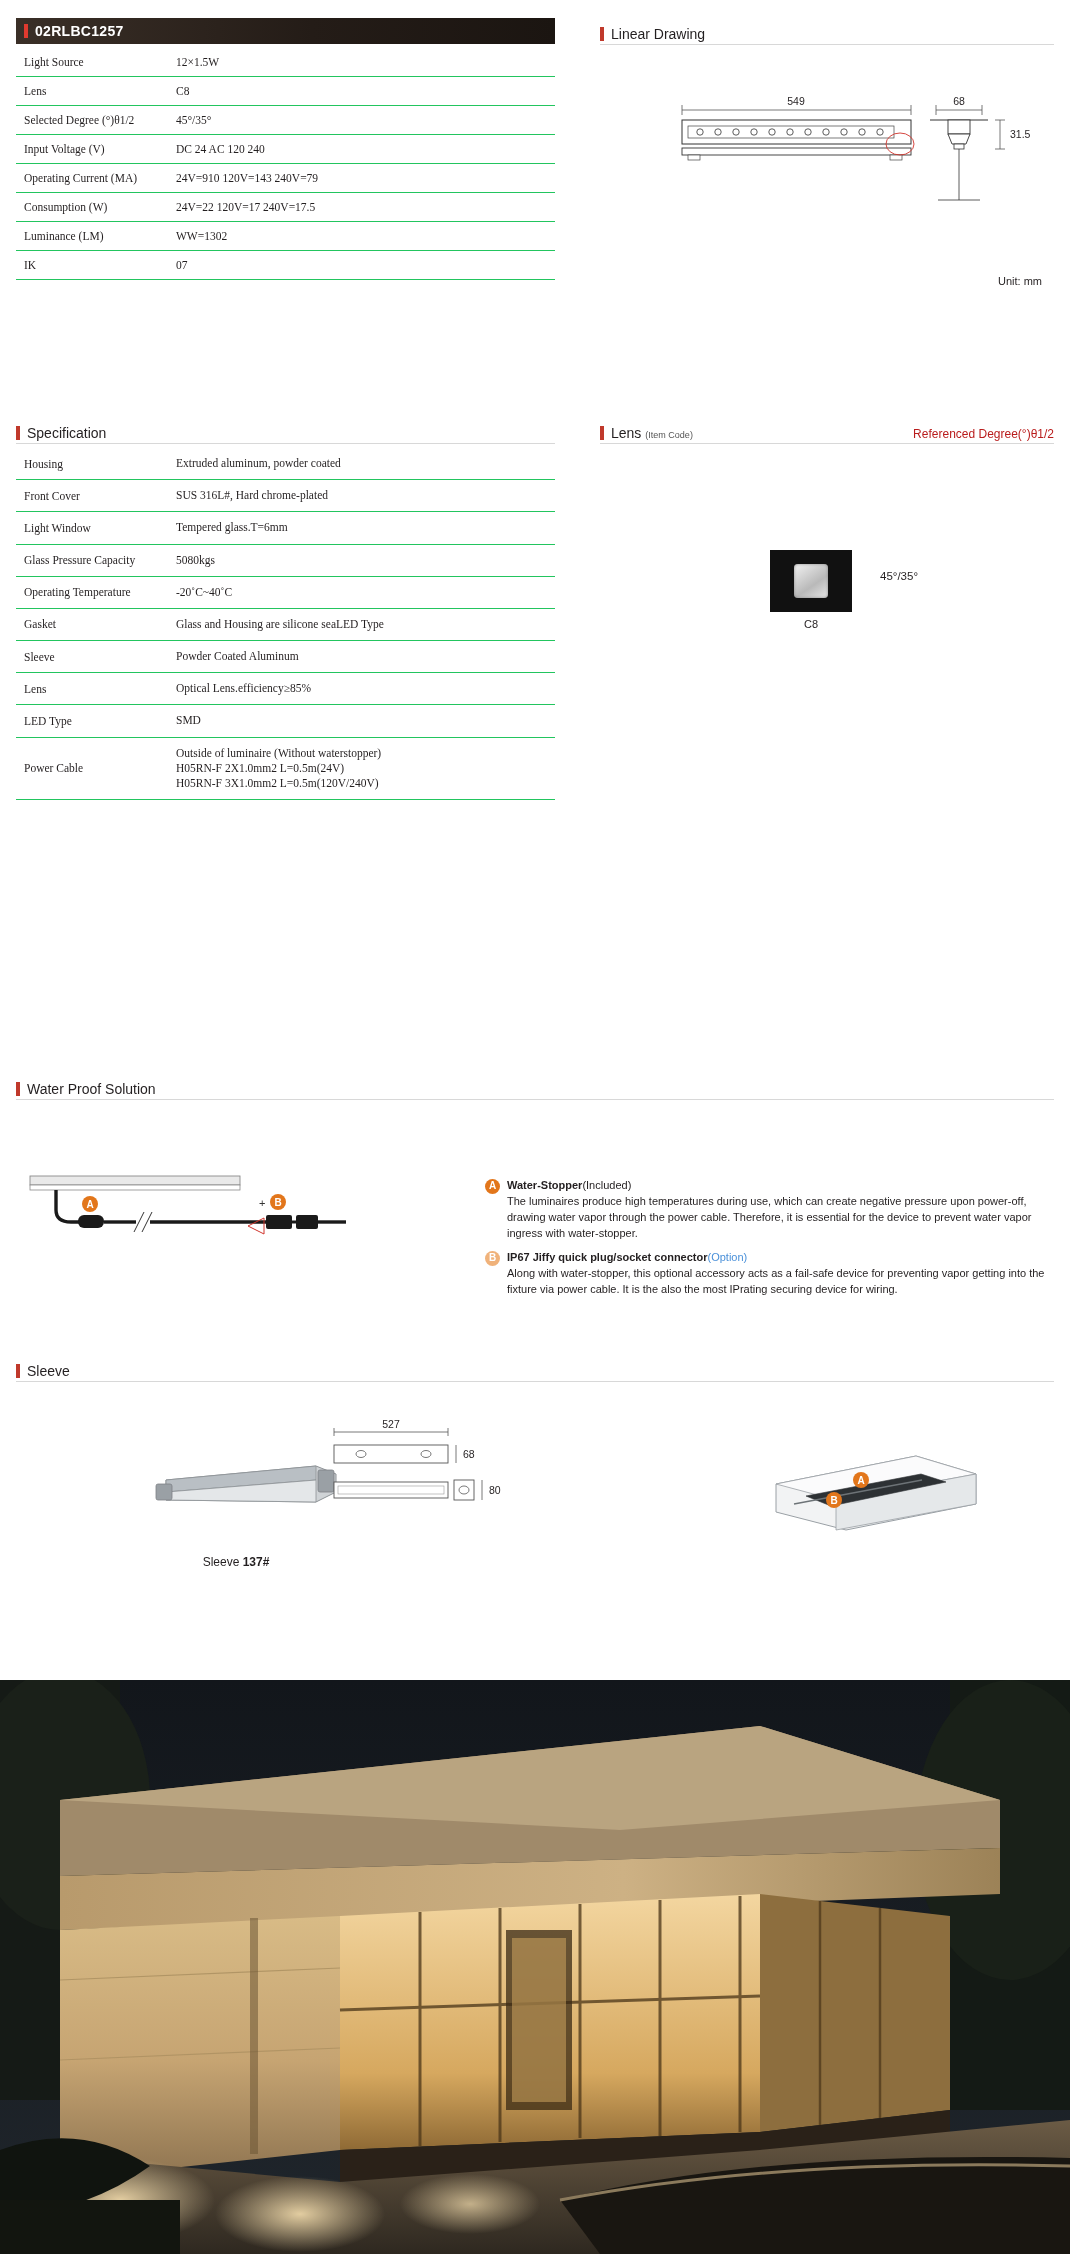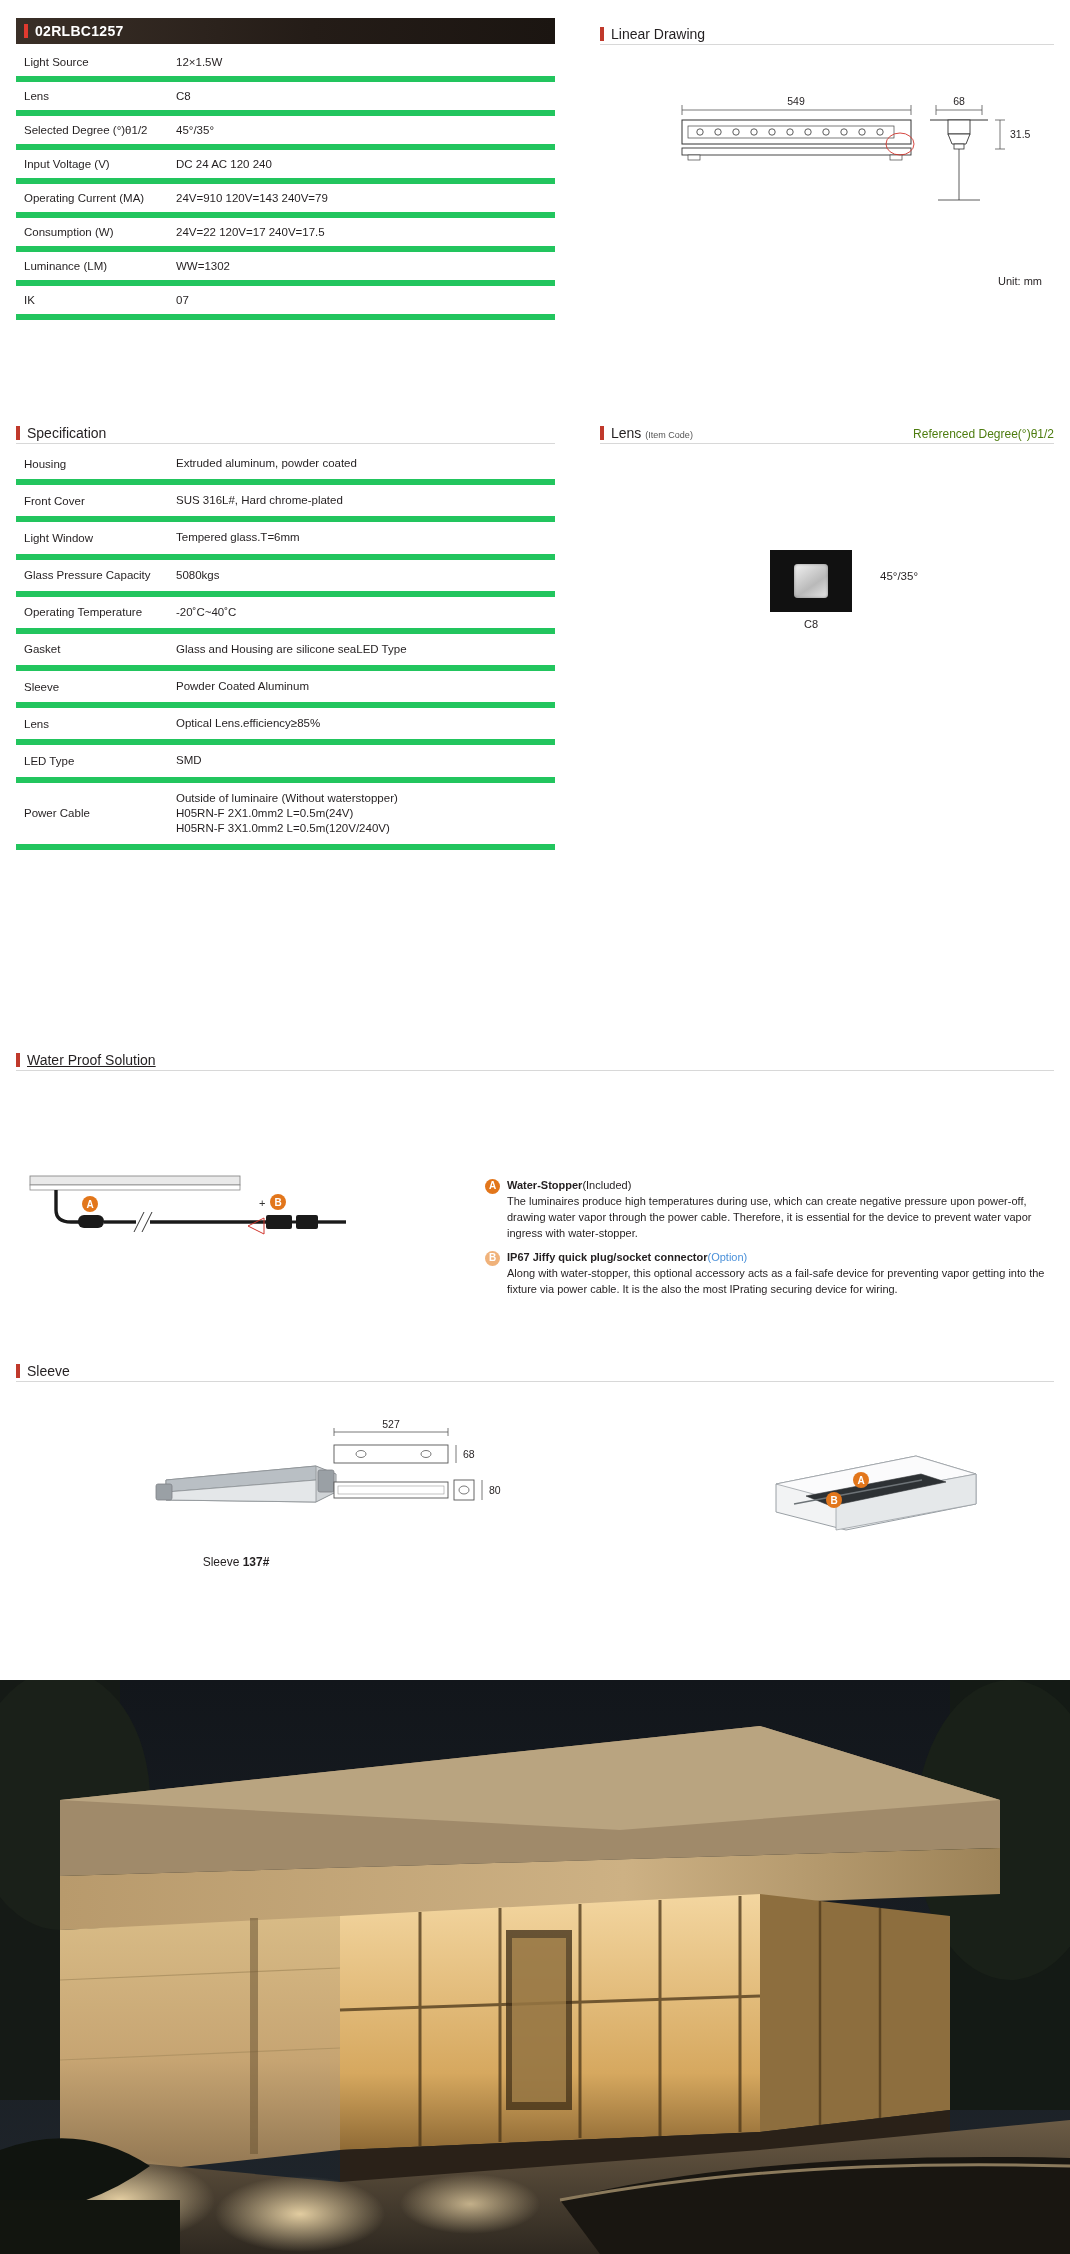--- a/index.html
+++ b/index.html
@@ -19,34 +19,34 @@
     display:flex; align-items:baseline;
     border-bottom:1px solid #d8d8d8;
     padding-bottom:2px;
   }
   .sec-head .bar {
     width:4px; height:14px; background:#c0392b;
     margin-right:7px; flex:0 0 auto; position:relative; top:2px;
   }
   .sec-head .t { font-size:14px; color:#231f20; }
   .sec-head .sub { font-size:9px; color:#555; margin-left:4px; }
-  .sec-head .right { margin-left:auto; font-size:12px; color:#4d7c0f; }
+  .sec-head .right { margin-left:auto; font-size:12px; color:#b91c1c; }
 
   
   .model-head {
     position:absolute; left:16px; top:18px; width:539px; height:26px;
     background:linear-gradient(to right,#3a2f27 0%, #241c17 55%, #1b1511 100%);
     display:flex; align-items:center;
   }
   .model-head .bar { width:4px; height:14px; background:#e03a2f; margin:0 7px 0 8px; }
   .model-head .txt { color:#fff; font-size:14px; font-weight:bold; letter-spacing:.3px; }
 
   
   table.spec { border-collapse:collapse; width:100%; font-size:11.5px; }
-  table.spec td { border-bottom:6px solid #22c55e; padding:8px 6px; vertical-align:middle; color:#231f20; }
+  table.spec td { border-bottom:1px solid #22c55e; padding:8px 6px; vertical-align:middle; color:#231f20;font-family:Liberation Serif, serif; }
   table.spec tr:first-child td { border-top:none; }
   table.spec td.k { width:150px; padding-left:8px; }
   table.spec td.v { padding-left:10px; }
   .multi { line-height:1.32; }
 
   .tbl-main { position:absolute; left:16px; top:48px; width:539px; }
   .tbl-spec { position:absolute; left:16px; top:448px; width:539px; }
 
   .spec-head { position:absolute; left:16px; top:424px; width:539px; }
 
@@ -62,21 +62,21 @@
     position:absolute; left:170px; top:80px; width:82px; height:62px;
     background:#111; display:flex; align-items:center; justify-content:center;
   }
   .lens-cap { width:34px; height:34px; border-radius:4px;
     background:linear-gradient(145deg,#f2f2f2,#b9b9b9 60%,#e6e6e6);
     box-shadow:inset 0 0 3px #888; }
   .lens-code { position:absolute; left:170px; top:148px; width:82px; text-align:center; font-size:11px; }
   .lens-deg { position:absolute; left:280px; top:100px; font-size:11.5px; }
 
   
-  .wp-head { position:absolute; left:16px; top:1051px; width:1038px;text-decoration:underline; }
+  .wp-head { position:absolute; left:16px; top:1080px; width:1038px; }
   .wp-draw { position:absolute; left:16px; top:1160px; width:470px; height:140px; }
   .wp-text { position:absolute; left:485px; top:1178px; width:560px; font-size:11px; line-height:1.45; }
   .wp-item { display:flex; margin-bottom:8px; }
   .badge {
     flex:0 0 auto; width:15px; height:15px; border-radius:50%;
     background:#e2761b; color:#fff; font-size:10px; font-weight:bold;
     display:flex; align-items:center; justify-content:center; margin-right:7px; margin-top:1px;
   }
   .badge.b2 { background:#f0b27a; }
   .wp-item b { font-size:11px; }

